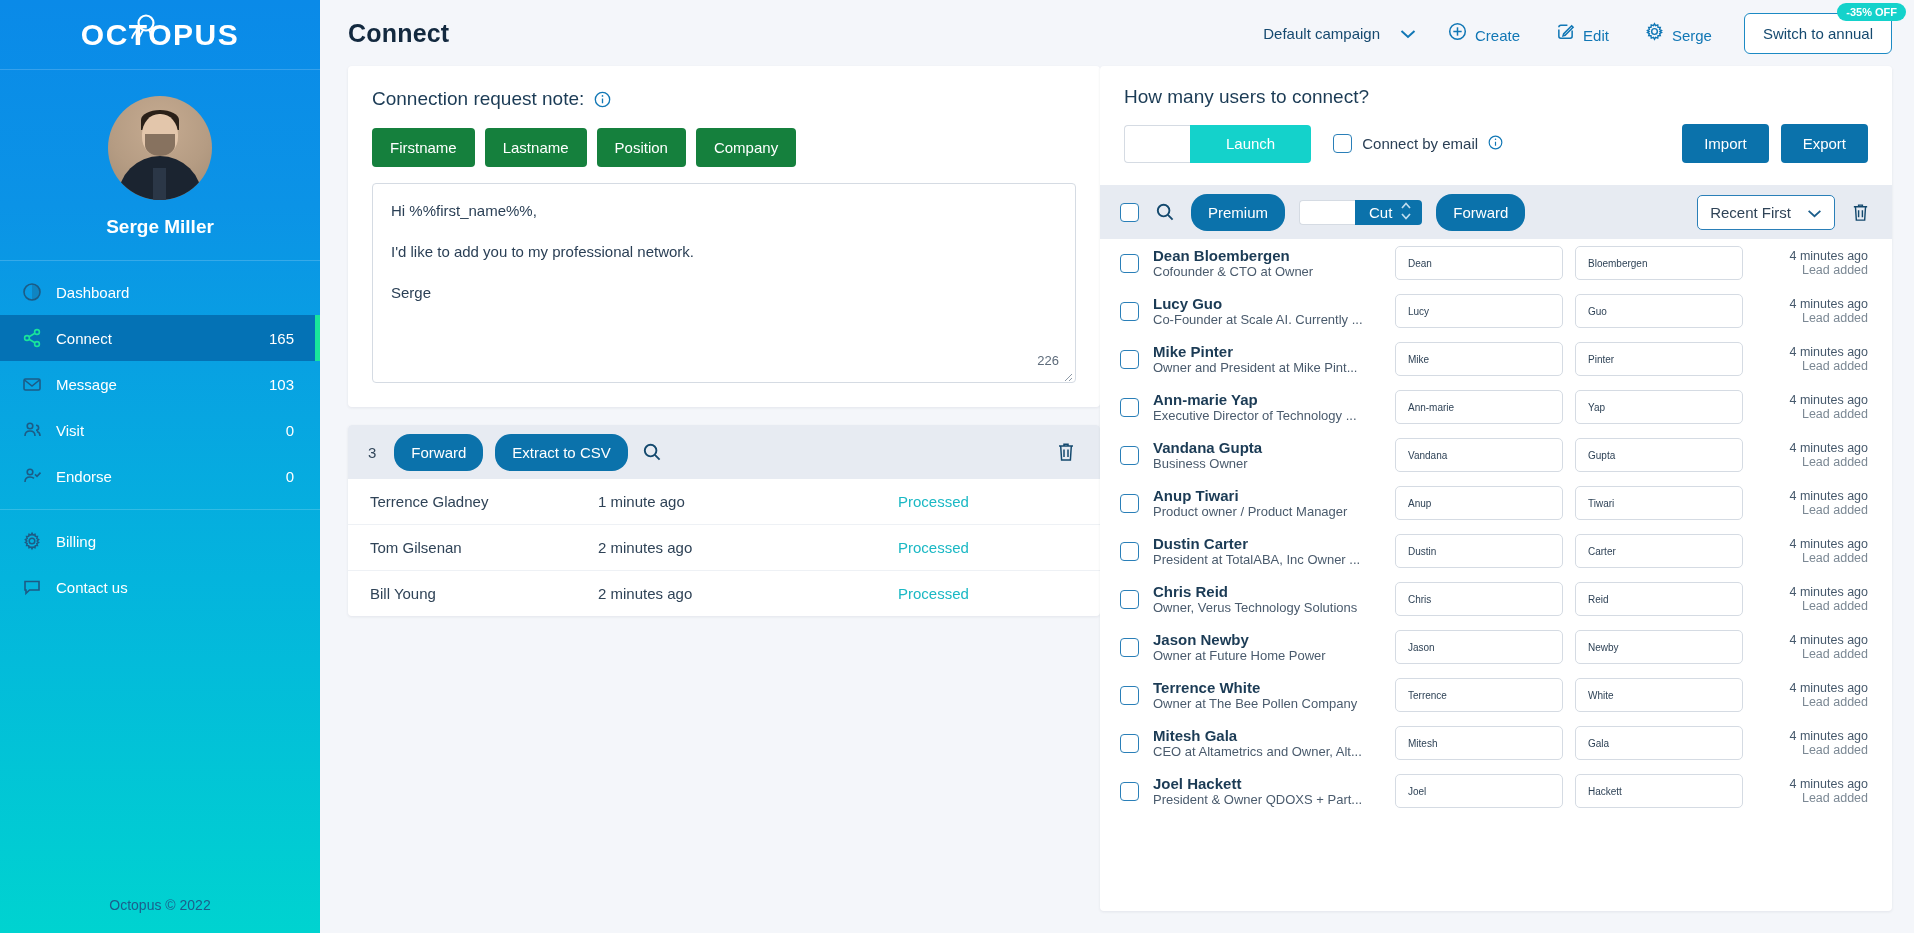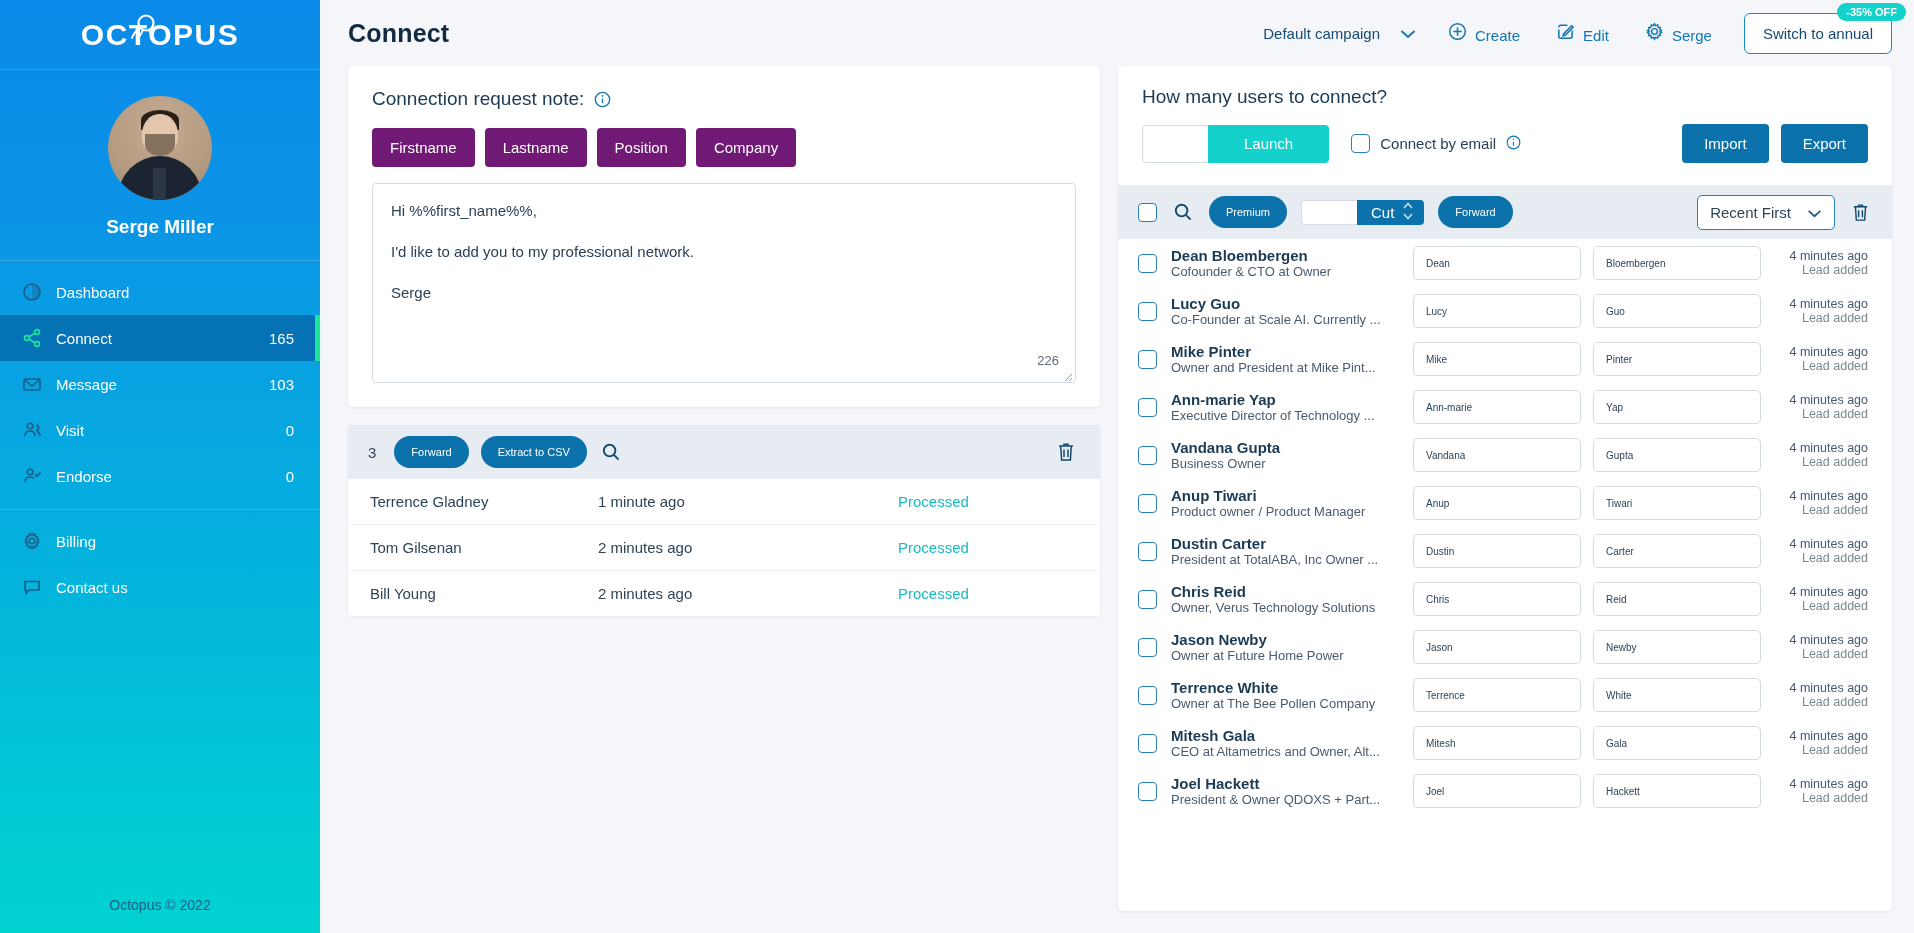--- a/index.html
+++ b/index.html
@@ -96,53 +96,53 @@
   .switch-annual {
     border: 1px solid #1c8ac4; border-radius: 6px; background: #fff;
     color: #15496f; font-size: 15px; padding: 11px 18px; cursor: pointer;
     font-family: "Liberation Sans", sans-serif;
   }
   .badge-off {
     position: absolute; top: -10px; right: -14px; background: #14d2cb; color: #fff;
     font-size: 11px; font-weight: bold; border-radius: 11px; padding: 3px 9px;
   }
 
-  .content { flex: 1; display: flex; gap: 18px; padding: 0 22px 22px 28px; min-height: 0; }
+  .content { flex: 1; display: flex; padding: 0 22px 22px 28px; min-height: 0; }
   .col-left { width: 752px; flex: 0 0 752px; display: flex; flex-direction: column; gap: 18px; }
   .col-right { flex: 1; min-width: 0; }
   .card { background: #fff; border-radius: 4px; box-shadow: 0 1px 3px rgba(20,40,70,.08); }
 
   
   .note-card { padding: 22px 24px 24px; }
   .note-head { display: flex; align-items: center; gap: 10px; font-size: 19px; color: #1b3b55; }
   .info-ic { width: 17px; height: 17px; }
   .tag-row { display: flex; gap: 10px; margin: 18px 0 16px; }
   .tag-btn {
-    background: #701a75; color: #fff; border: none; border-radius: 4px;
+    background: #15803d; color: #fff; border: none; border-radius: 4px;
     padding: 11px 18px; font-size: 15px; cursor: pointer;
     font-family: "Liberation Sans", sans-serif;
   }
   .note-area {
     position: relative; border: 1px solid #d5dbe3; border-radius: 4px;
     height: 200px; padding: 16px 18px; background: #fff;
   }
   .note-area p { font-size: 15px; color: #2a3f55; line-height: 1.45; margin-bottom: 19px; }
   .char-count { position: absolute; right: 16px; bottom: 14px; font-size: 13px; color: #5d6b7a; }
   .resize-grip { position: absolute; right: 2px; bottom: 2px; width: 12px; height: 12px; }
 
   
   .proc-card { overflow: hidden; }
   .proc-toolbar {
     background: #e7ebf2; height: 54px; display: flex; align-items: center;
     padding: 0 22px 0 20px; gap: 12px;
   }
   .proc-count { font-size: 15px; color: #33475b; margin-right: 6px; }
   .btn-blue {
     background: #0b72ab; color: #fff; border: none; border-radius: 16px;
-    padding: 10px 17px; font-size: 11px; cursor: pointer;
+    padding: 10px 17px; font-size: 15px; cursor: pointer;
     font-family: "Liberation Sans", sans-serif;
   }
   .icon-btn { background: none; border: none; cursor: pointer; display: flex; align-items: center; padding: 2px; }
   .spacer { flex: 1; }
   .proc-table { width: 100%; border-collapse: collapse; }
   .proc-table td { padding: 14px 0; font-size: 15px; color: #2f4357; border-bottom: 1px solid #eef1f5; }
   .proc-table tr:last-child td { border-bottom: none; }
   .proc-table td.c1 { padding-left: 22px; width: 250px; }
   .proc-table td.c2 { width: 300px; }
   .proc-table td.c3 { color: #1ab8c4; }

